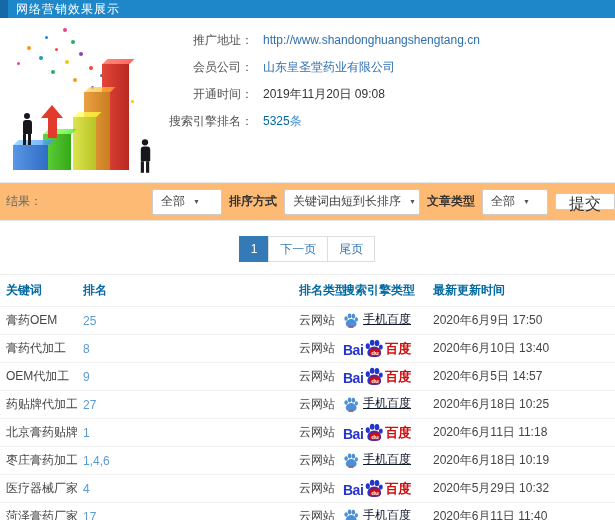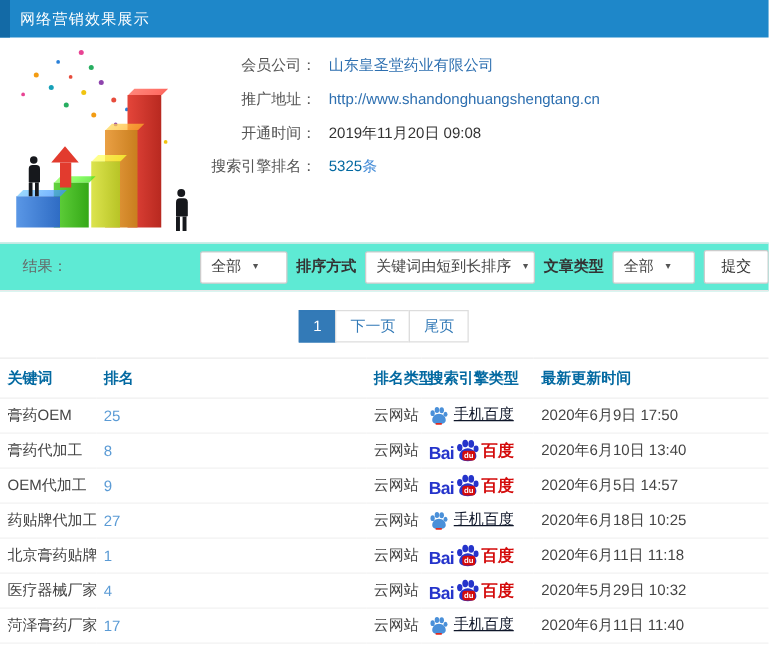--- a/index.html
+++ b/index.html
@@ -4,21 +4,21 @@
 <style>
   * { box-sizing: border-box; }
   html,body { margin:0; padding:0; }
   body {
     width:615px; height:520px; overflow:hidden; background:#fff;
     font-family:"Liberation Sans","DejaVu Sans",sans-serif;
     font-size:12px; color:#333;
   }
   
   .header {
-    height:30px; background:#1e87c9; color:#fff;
+    height:18px; background:#1e87c9; color:#fff;
     display:flex; align-items:center; padding-left:16px; position:relative;
   }
   .header::before {
     content:""; position:absolute; left:0; top:0; width:8px; height:100%;
     background:#136aa6;
   }
   .header .title { font-size:12px; letter-spacing:1px; }
 
   
   .info { display:flex; padding:6px 0 0 5px; height:163px; }
@@ -48,39 +48,39 @@
   .fields { padding-top:8px; }
   .field { display:flex; line-height:17px; margin-bottom:10px; }
   .field .lbl { width:88px; text-align:right; color:#555; flex:none; white-space:nowrap; }
   .field .val { margin-left:10px; white-space:nowrap; }
   .val.link { color:#2d6fb0; }
   .count { color:#0369a1; }
   .count-suffix { color:#4a90d9; }
 
   
   .filterbar {
-    height:39px; background:#5eead4;
+    height:39px; background:#fdba74;
     border-top:1px solid #e8e8e8; border-bottom:1px solid #e8e8e8;
-    display:flex; align-items:center; padding:0 0 0 18px; margin-top:1px;
+    display:flex; align-items:center; padding:0 0 0 6px; margin-top:1px;
   }
   .result-label { color:#666; }
   .filter-group { margin-left:auto; display:flex; align-items:center; gap:7px; }
   .flabel { font-weight:bold; color:#333; white-space:nowrap; }
   .select {
     background:#fff; border:1px solid #ccc; border-radius:2px; height:26px;
     display:inline-flex; align-items:center; 
     padding:0 6px 0 8px; color:#444; white-space:nowrap; cursor:pointer;
   }
   .select .caret { font-size:7px; color:#555; margin-left:8px; }
   .sel-engine { width:70px; }
   .sel-sort { width:136px; }
   .sel-article { width:66px; }
   .submit-btn {
-    background:#fff; border:1px solid #ccc; border-radius:2px; height:27px;
-    padding:0 13px; font-size:12px; color:#333; cursor:pointer; flex:none;
+    background:#fff; border:1px solid #ccc; border-radius:2px; height:17px;
+    padding:0 13px; font-size:16px; color:#333; cursor:pointer; flex:none;
   }
 
   
   .pager { display:flex; justify-content:center; margin:15px 0 12px; }
   .page {
     border:1px solid #ddd; background:#fff; color:#337ab7;
     padding:5px 11px; margin-left:-1px; cursor:pointer; line-height:14px;
   }
   .page.active { background:#337ab7; border-color:#337ab7; color:#fff; }
 
@@ -167,26 +167,26 @@
       <div class="torso"></div>
         <div class="legs">
           <i></i>
           <i></i>
         </div>
     </div>
   </div>
 
   <div class="fields">
     <div class="field">
+      <span class="lbl">推广地址：</span>
+      <span class="val link">http://www.shandonghuangshengtang.cn</span>
+    </div>
+    <div class="field">
       <span class="lbl">会员公司：</span>
       <span class="val link">山东皇圣堂药业有限公司</span>
-    </div>
-    <div class="field">
-      <span class="lbl">推广地址：</span>
-      <span class="val link">http://www.shandonghuangshengtang.cn</span>
     </div>
     <div class="field">
       <span class="lbl">开通时间：</span>
       <span class="val">2019年11月20日 09:08</span>
     </div>
     <div class="field">
       <span class="lbl">搜索引擎排名：</span>
       <span class="val"><span class="count">5325</span><span class="count-suffix">条</span></span>
     </div>
   </div>
@@ -312,20 +312,35 @@
               <use href="#paw"></use>
               <rect x="7" y="11.5" width="12.5" height="9.5" rx="2.5" fill="#d40b0b"></rect>
               <text x="13.2" y="19" font-size="7.5" fill="#fff" text-anchor="middle" font-weight="bold">du</text>
             </svg>
           <span class="bd">百度</span>
         </span>
       </td>
       <td>2020年6月11日 11:18</td>
     </tr>
     <tr>
+      <td>枣庄膏药加工</td>
+      <td class="rank">1,4,6</td>
+      <td>云网站</td>
+      <td>
+        <span class="mbaidu">
+          <svg width="16" height="15" viewBox="0 0 24 23">
+              <use href="#paw"></use>
+              <rect x="8" y="20.6" width="8" height="2.2" rx="1" fill="#e02b20"></rect>
+            </svg>
+          <span>手机百度</span>
+        </span>
+      </td>
+      <td>2020年6月18日 10:19</td>
+    </tr>
+    <tr>
       <td>医疗器械厂家</td>
       <td class="rank">4</td>
       <td>云网站</td>
       <td>
         <span class="baidu-logo">
           <span class="bai">Bai</span>
           <svg width="20" height="19" viewBox="0 0 24 23">
               <use href="#paw"></use>
               <rect x="7" y="11.5" width="12.5" height="9.5" rx="2.5" fill="#d40b0b"></rect>
               <text x="13.2" y="19" font-size="7.5" fill="#fff" text-anchor="middle" font-weight="bold">du</text>

